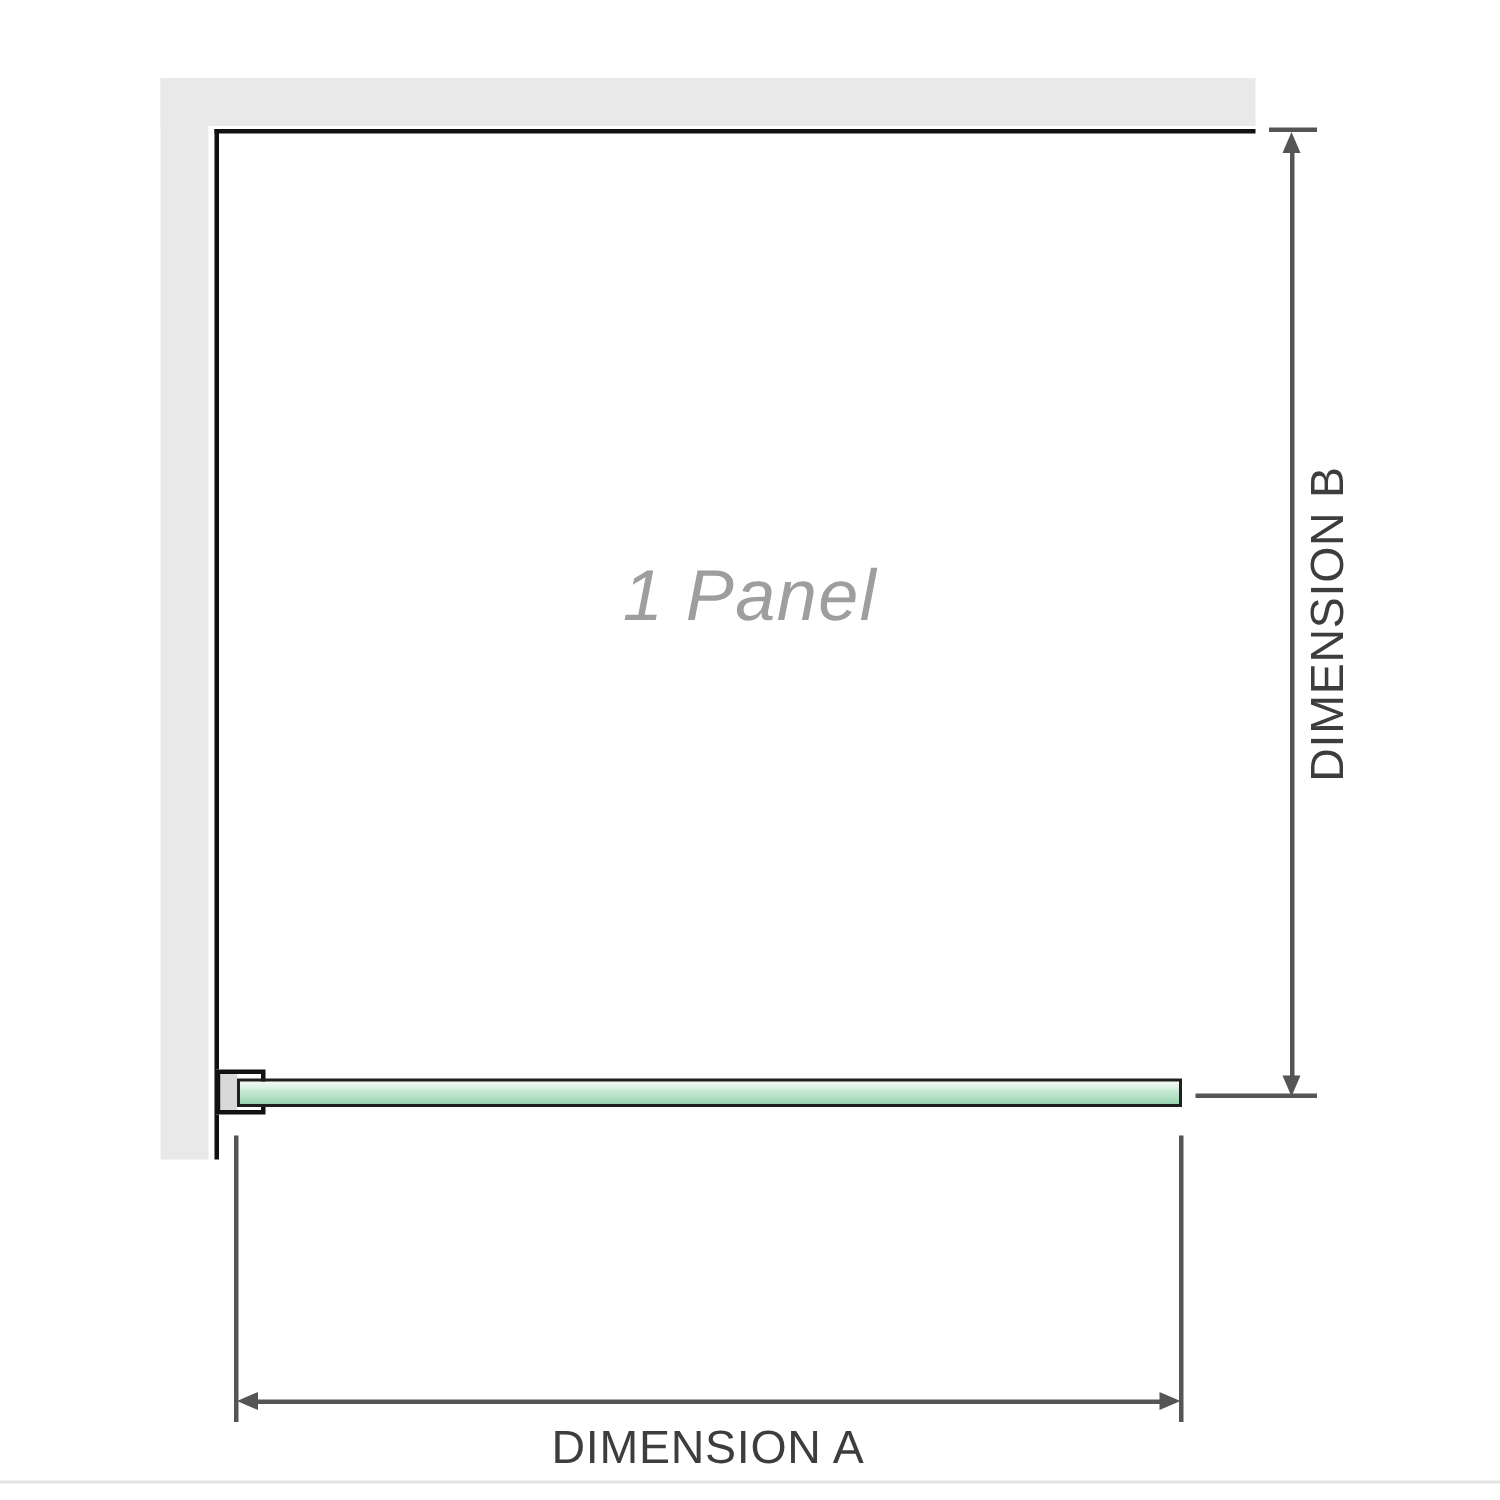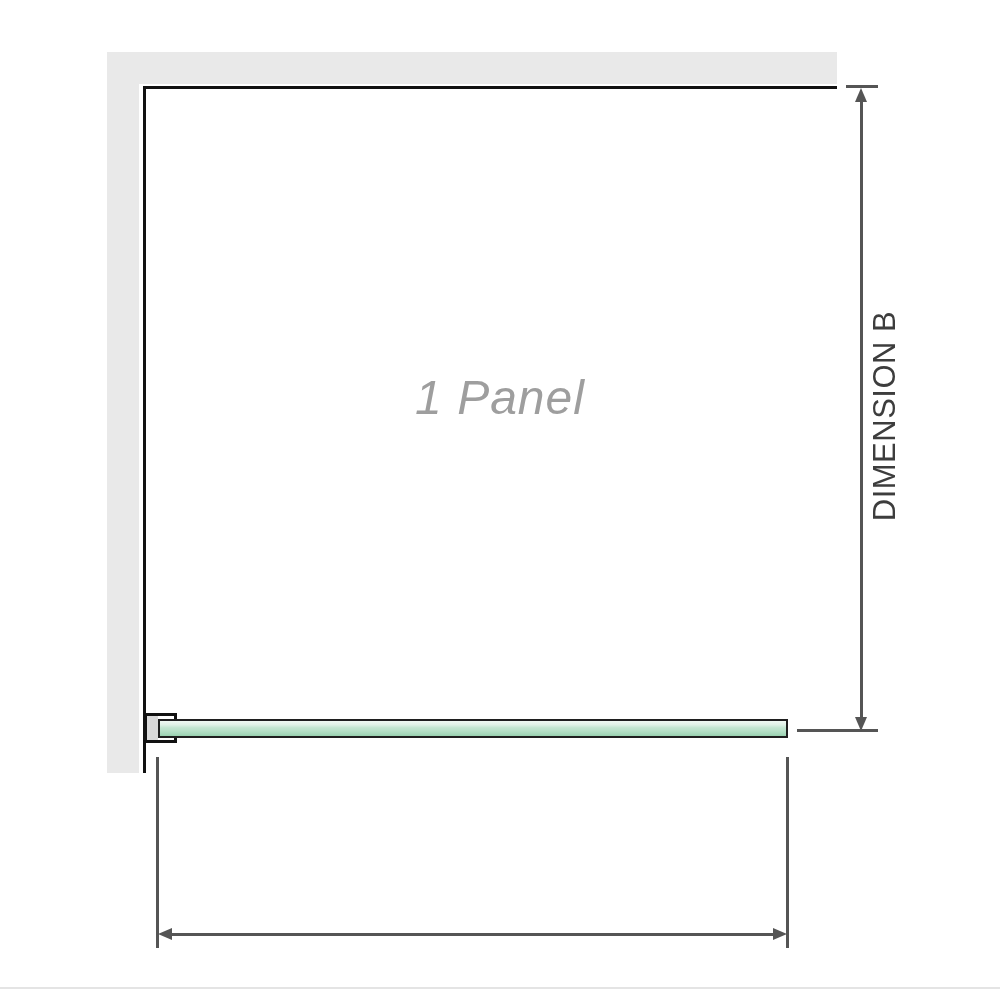--- a/index.html
+++ b/index.html
@@ -157,16 +157,17 @@
   <div class="dim-line dimb-line"></div>
   <div class="arrow dimb-arrow-up"></div>
   <div class="arrow dimb-arrow-down"></div>
   <div class="dim-label dimb-label">DIMENSION B</div>
 
   <div class="dim-tick dima-tick-left"></div>
   <div class="dim-tick dima-tick-right"></div>
   <div class="dim-line dima-line"></div>
   <div class="arrow dima-arrow-left"></div>
   <div class="arrow dima-arrow-right"></div>
+  <div class="dim-label dima-label">DIMENSION A</div>
 
   <div class="baseline"></div>
 
 </div>
 
 </body></html>

